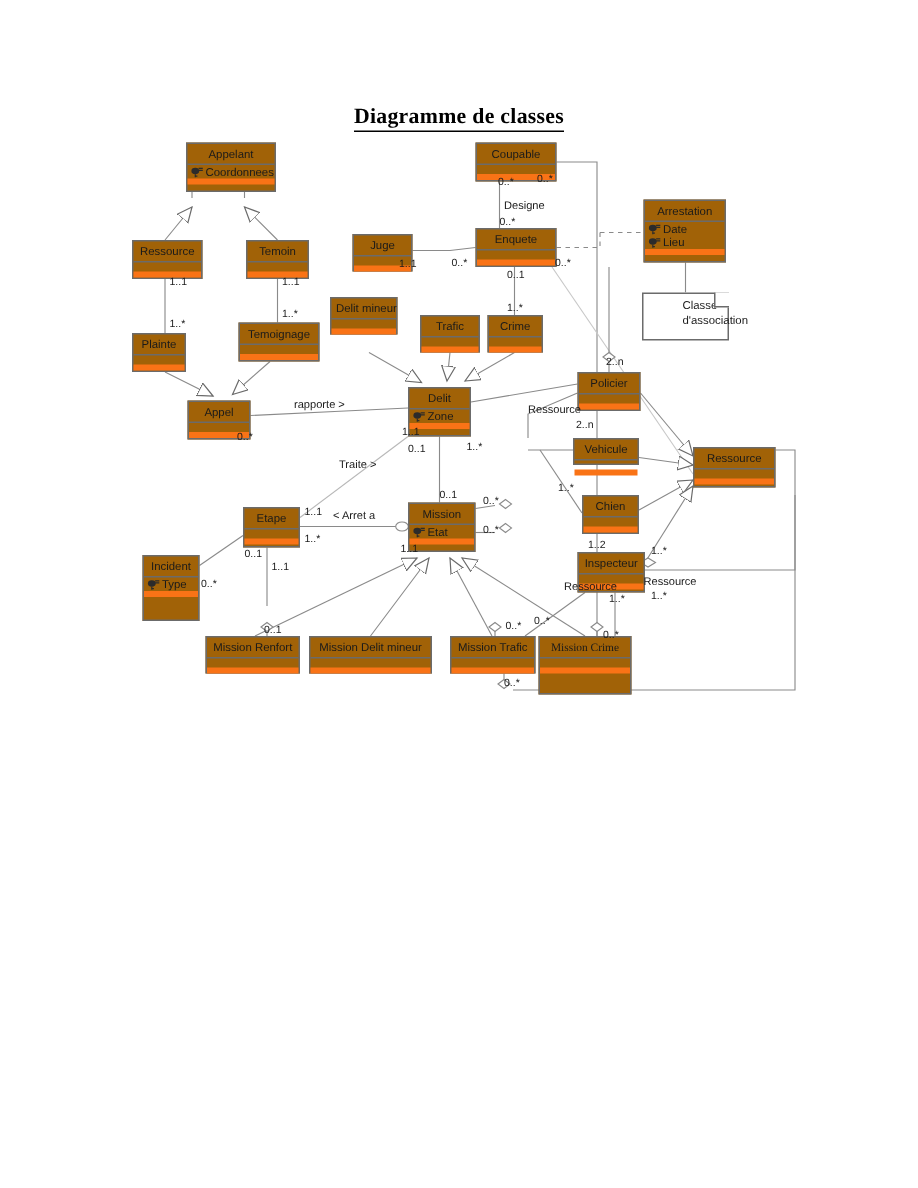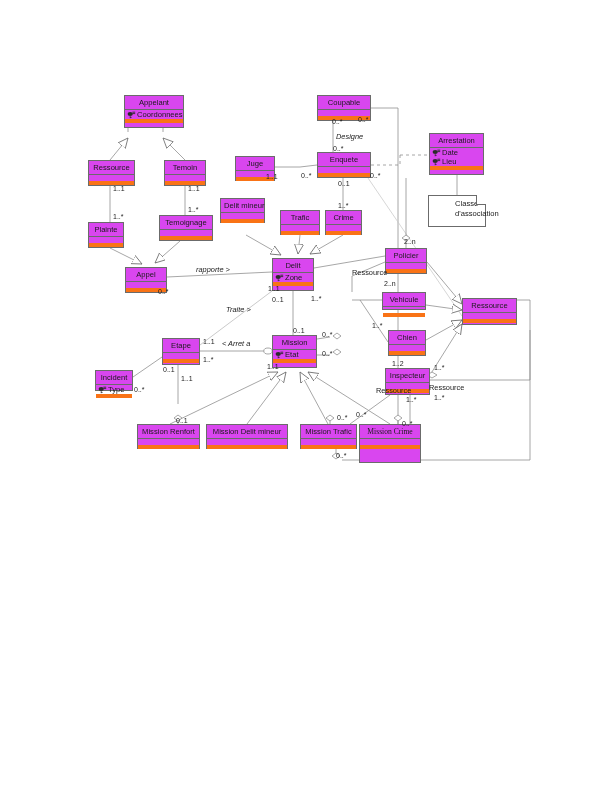--- a/index.html
+++ b/index.html
@@ -40,21 +40,21 @@
   svg#wires {
     position: absolute;
     left: 0; top: 0;
     width: 612px;
     height: 792px;
     pointer-events: none;
   }
   .uml-class {
     position: absolute;
     border: 1px solid #6b6b6b;
-    background: #d946ef;
+    background: #a16207;
     box-sizing: border-box;
     font-size: 7.6px;
     color: #1a1a1a;
     z-index: 5;
   }
   .uml-name {
     text-align: center;
     padding: 2px 3px 2px 3px;
     border-bottom: 1px solid #6b6b6b;
     white-space: nowrap;
@@ -117,28 +117,28 @@
   }
   .assoc-label {
     position: absolute;
     font-size: 7.4px;
     color: #1a1a1a;
     white-space: nowrap;
     z-index: 6;
     line-height: 8px;
   }
   .assoc-label.ital {
-    font-style: italic;
   }
 </style>
 </head>
 <body>
 
 <div id="page">
 
+  <div id="diagram-title"><span class="u">Diagramme de classes</span></div>
 
   <svg id="wires" viewBox="0 0 612 792">
     <defs>
       <marker id="genArrow" markerWidth="12" markerHeight="12" refX="10" refY="5" orient="auto" markerUnits="userSpaceOnUse">
         <path d="M10,5 L0,0.4 L0,9.6 Z" fill="#ffffff" stroke="#6b6b6b" stroke-width="0.8"></path>
       </marker>
     </defs>
     <g stroke="#8a8a8a" stroke-width="0.75" fill="none">
 
       <path d="M110,160 L128,138" marker-end="url(#genArrow)"></path>
@@ -374,21 +374,21 @@
       <div class="uml-class" style="left: 462px; top: 298px; width: 55px; height: 27px;">
         <div class="uml-name">Ressource</div>
         <div class="uml-attrs empty"></div>
         <div class="uml-ops"></div>
       </div>
       <div class="uml-class" style="left: 162px; top: 338px; width: 38px; height: 27px;">
         <div class="uml-name">Etape</div>
         <div class="uml-attrs empty"></div>
         <div class="uml-ops"></div>
       </div>
-      <div class="uml-class" style="left: 95px; top: 370px; width: 38px; height: 21px;">
+      <div class="uml-class" style="left: 95px; top: 370px; width: 38px; height: 44px;">
         <div class="uml-name">Incident</div>
         <div class="uml-attrs">
           <div class="attr-row">
             <span class="attr-icon">
               <svg width="9" height="8" viewBox="0 0 9 8">
                 <ellipse cx="3.2" cy="3" rx="2.6" ry="2.1" fill="#2b2b2b"></ellipse>
                 <path d="M5.4,1.2 L8.2,1.2 M5.4,2.6 L8.2,2.6" stroke="#2b2b2b" stroke-width="0.9"></path>
                 <path d="M3.2,5.1 L3.2,7.2 M3.2,6.4 L4.6,6.4" stroke="#2b2b2b" stroke-width="0.8" fill="none"></path>
               </svg>
             </span>

